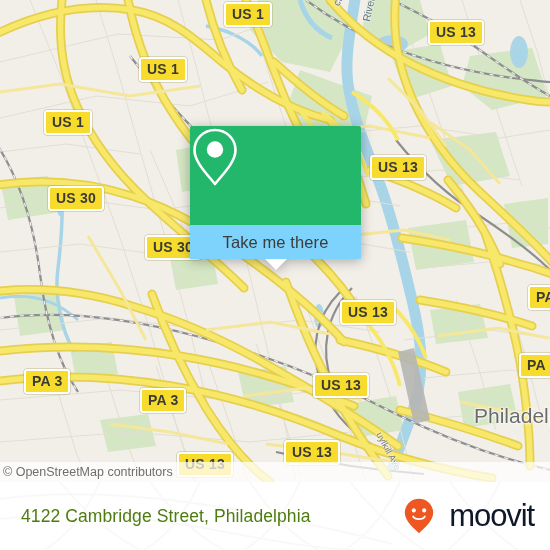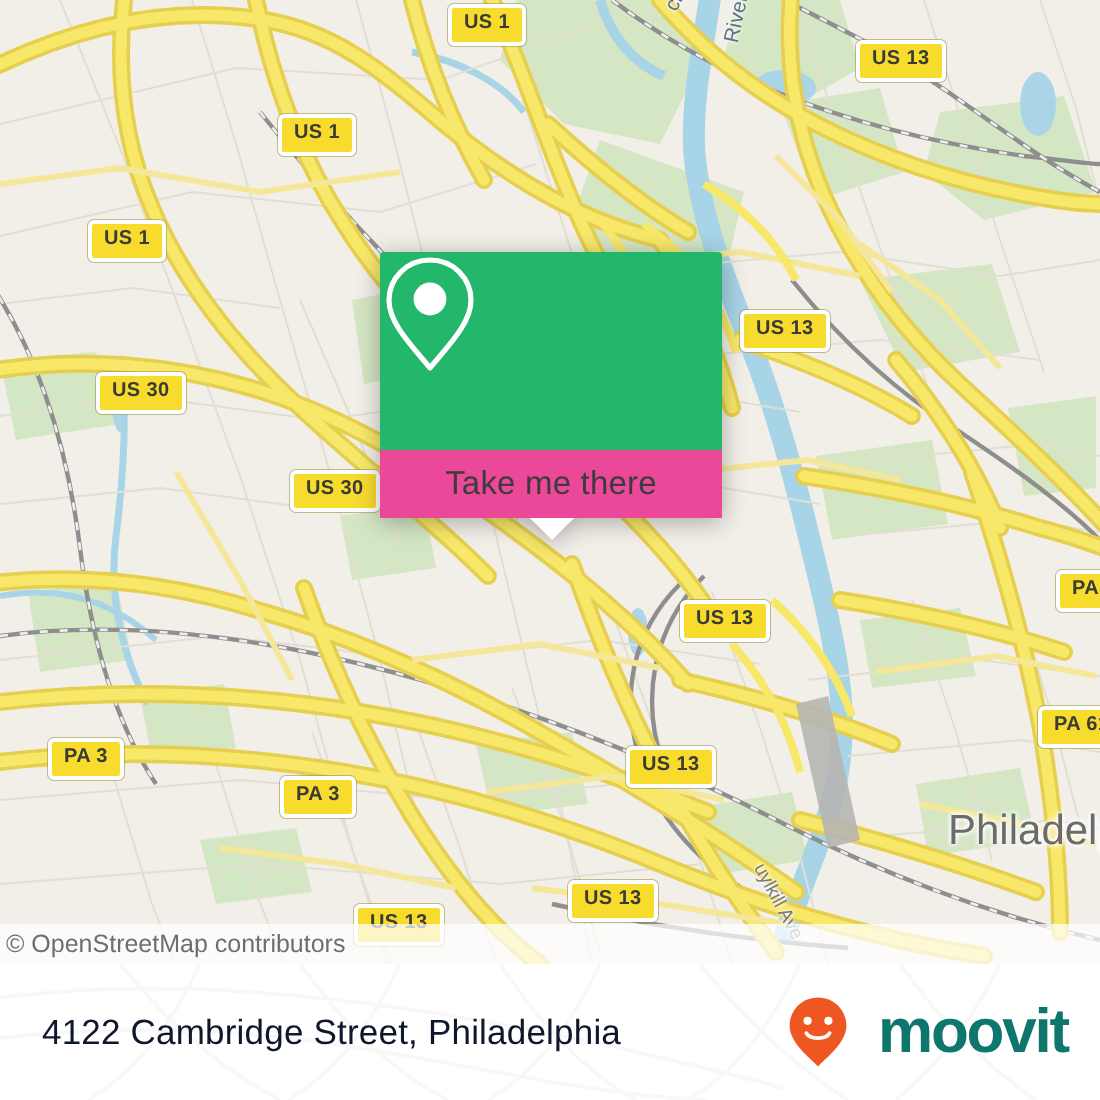--- a/index.html
+++ b/index.html
@@ -19,21 +19,21 @@
 
   
   .shield {
     position: absolute;
     background: #f7dc2e;
     border: 2px solid #ffffff;
     border-radius: 3px;
     color: #3b3b35;
     font-family: "Liberation Sans", sans-serif;
     font-weight: bold;
-    font-size: 10px;
+    font-size: 14px;
     line-height: 1;
     padding: 3px 6px 4px 6px;
     white-space: nowrap;
     letter-spacing: .2px;
     box-shadow: 0 0 0 0.5px rgba(150,140,60,.55);
   }
 
   
   .place-label {
     position: absolute;
@@ -69,21 +69,21 @@
     z-index: 40;
   }
   .popup-top {
     height: 99px;
     background: #22b76a;
     border-radius: 2px 2px 0 0;
     display: flex; align-items: center; justify-content: center;
   }
   .popup-bottom {
     height: 34px;
-    background: #ec4899;
+    background: #7dd3fc;
     display: flex; align-items: center; justify-content: center;
     position: relative;
   }
   .popup-bottom .cta {
     color: #3c3c3c;
     font-size: 16.5px;
     font-family: "Liberation Sans", sans-serif;
     letter-spacing: .1px;
   }
   .popup-tail {
@@ -116,36 +116,36 @@
     display: flex; align-items: center;
   }
   .footer-watermark {
     position: absolute; left: 0; top: -482px;
     width: 550px; height: 550px;
     opacity: .11; pointer-events: none;
   }
   .footer-addr {
     position: relative;
     margin-left: 21px;
-    color: #0f172a;
+    color: #4d7c0f;
     font-size: 17.5px;
     font-family: "Liberation Sans", sans-serif;
     letter-spacing: .1px;
     z-index: 2;
   }
   .footer-logo {
     position: absolute; right: 16px; top: 50%;
     transform: translateY(-50%);
     display: flex; align-items: center; gap: 3px;
     z-index: 2;
   }
   .footer-logo .logo-word {
-    color: #0f766e;
+    color: #0f172a;
     font-size: 31px;
-    font-weight: bold;
+    font-weight: normal;
     letter-spacing: -1.1px;
     font-family: "Liberation Sans", sans-serif;
     margin-left: 12px;
   }
 </style>
 </head>
 <body>
 
 <div id="app">
 

